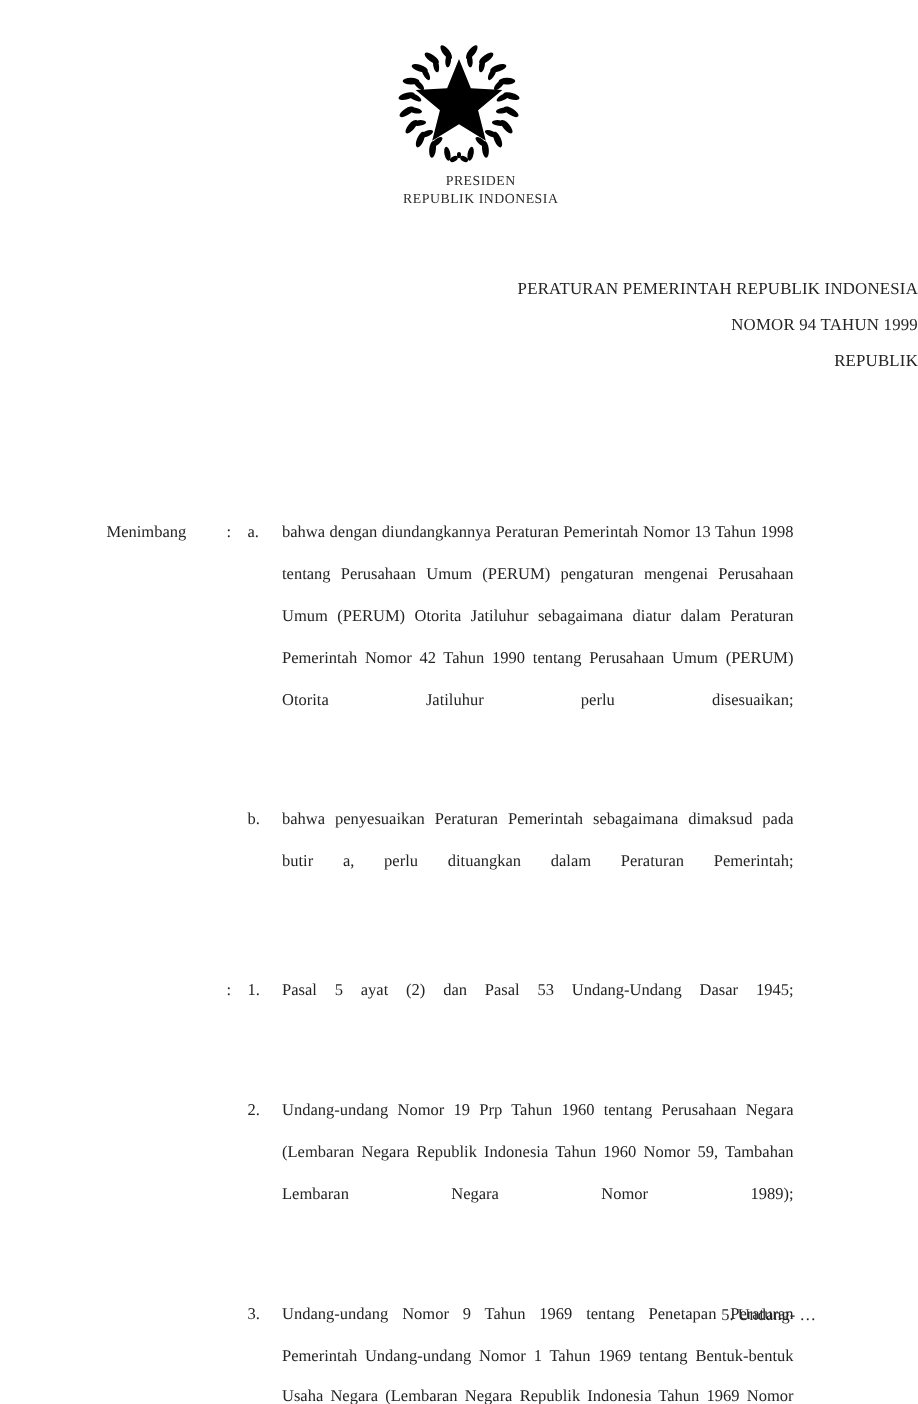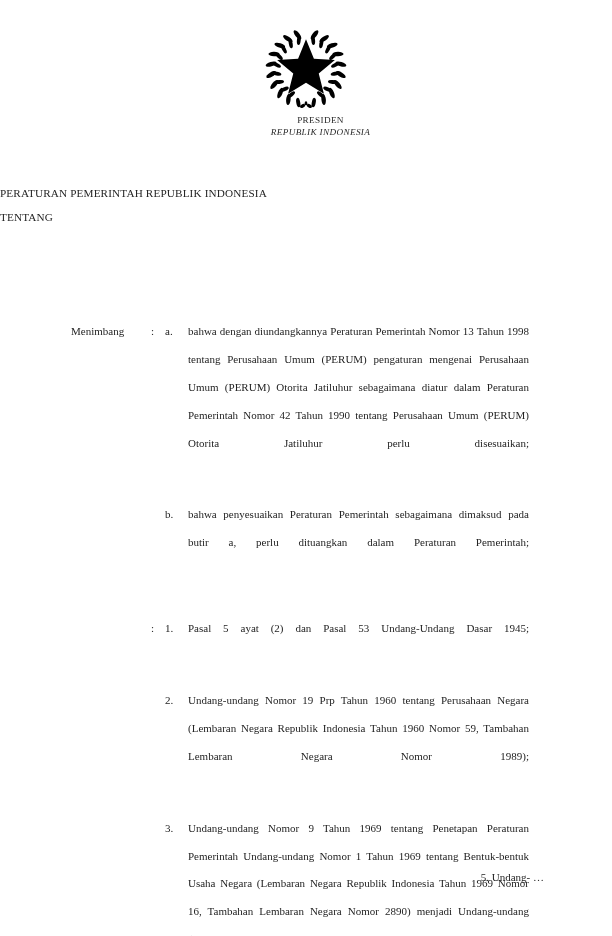--- a/index.html
+++ b/index.html
@@ -37,29 +37,29 @@
   }
   .emblem-caption {
     margin-top: 3px;
     font-size: 9.2px;
     line-height: 11.5px;
     letter-spacing: 0.35px;
     color: #2b2b2b;
     padding-left: 29px;
   }
   .emblem-caption .l1 { display: block; }
-  .emblem-caption .l2 { display: block; font-style: italic; }
+  .emblem-caption .l2 { display: block; }
 
   
   .title-block {
     position: absolute;
     top: 182px;
     left: 0;
     width: 612px;
-    text-align: left;
+    text-align: right;
   }
   .title-line {
     font-size: 11.2px;
     line-height: 23.8px;
     letter-spacing: 0.15px;
     color: #242424;
     white-space: nowrap;
   }
 
   
@@ -114,21 +114,21 @@
   .item + .item { margin-top: 16px; }
   .item-marker {
     position: absolute;
     left: 0;
     top: 0;
     width: 18px;
     font-size: 11px;
     line-height: 27.9px;
     color: #242424;
   }
-  .item-text { display: block; }
+  .item-text { display: block; margin-top: 24px; }
   
   .item-text::after {
     content: "";
     display: inline-block;
     width: 100%;
   }
 
   
   .catchword {
     position: absolute;
@@ -252,21 +252,22 @@
     </svg>
 
     <div class="emblem-caption">
       <span class="l1">PRESIDEN</span>
       <span class="l2">REPUBLIK INDONESIA</span>
     </div>
   </div>
 
   <div class="title-block">
     <div class="title-line">PERATURAN PEMERINTAH REPUBLIK INDONESIA</div>
-    <div class="title-line">TENTANG</div>
+    <div class="title-line">NOMOR 94 TAHUN 1999</div>
+    <div class="title-line">REPUBLIK</div>
   </div>
 
   <div class="body-area">
 
     <div class="section">
       <div class="sec-head">Menimbang</div>
       <div class="sec-colon">:</div>
       <ul class="items">
         <li class="item">
           <span class="item-marker">a.</span>

